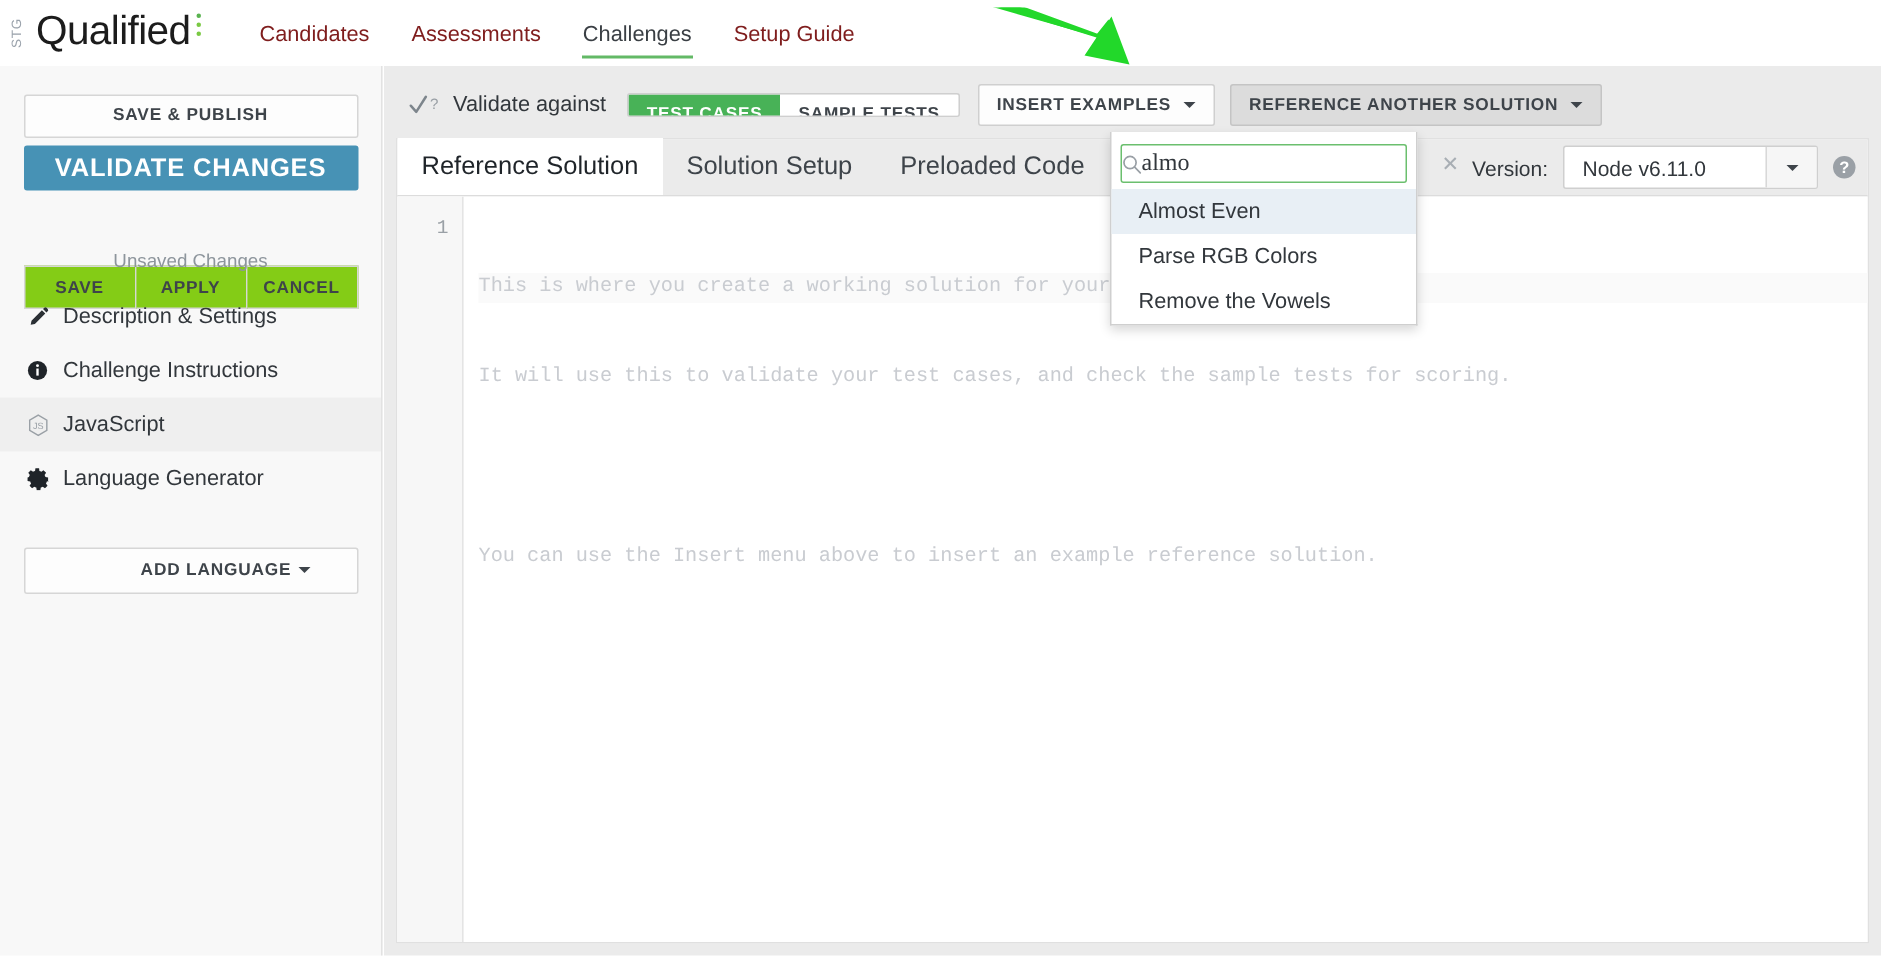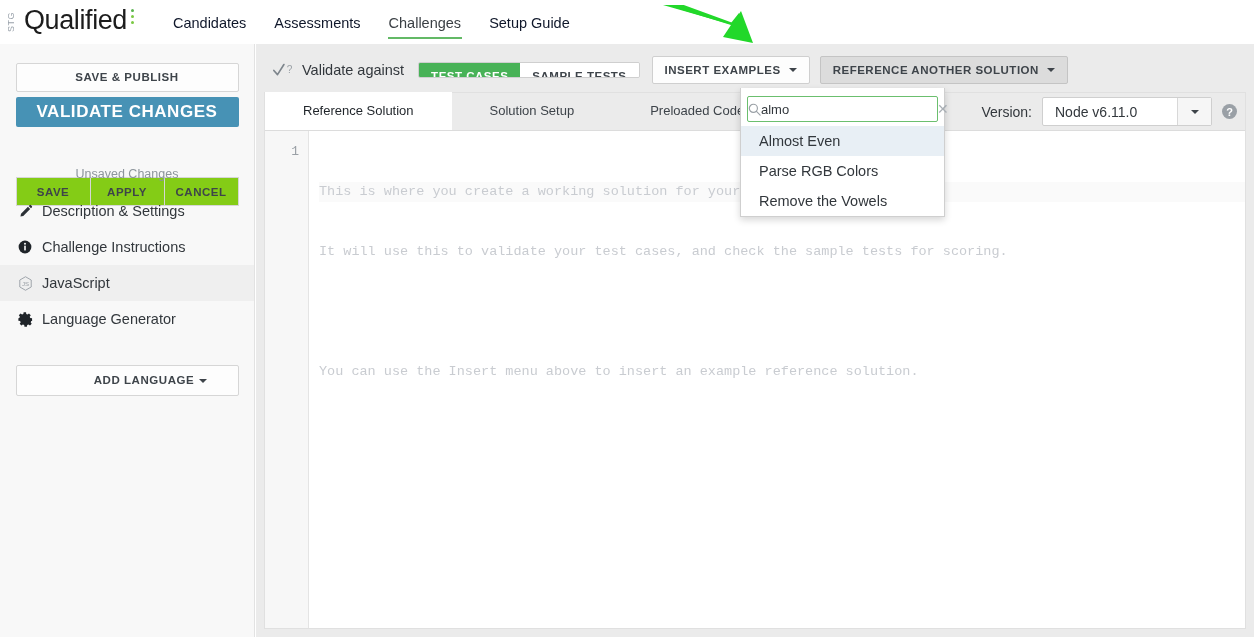--- a/index.html
+++ b/index.html
@@ -29,21 +29,21 @@
     display: flex; align-items: flex-start;
   }
   .brand-dots { display: inline-block; margin-left: 4px; margin-top: 4px; }
   .brand-dots i {
     display: block; width: 3px; height: 3px; border-radius: 50%;
     background: #7ac943; margin-bottom: 3px;
   }
   .brand-dots i:first-child { background: #59b34f; }
   .nav-links { display: flex; align-items: center; margin-left: 38px; gap: 26px; height: 44px; }
   .nav-link {
-    font-size: 14.5px; color: #0f172a; text-decoration: none;
+    font-size: 14.5px; color: #7f1d1d; text-decoration: none;
     padding: 12px 1px 11px 1px; position: relative; cursor: pointer;
     white-space: nowrap;
   }
   .nav-link.active { color: #3a3f44; }
   .nav-link.active:after {
     content: ""; position: absolute; left: 0; right: 0; bottom: 3px;
     height: 2px; background: #63b966;
   }
 
   
@@ -150,22 +150,22 @@
   .dd-search-wrap {
     margin: 4px 6px 4px 6px; height: 26px; position: relative;
     border: 1px solid #6bbf6e; border-radius: 2px; background: #fff;
     display: flex; align-items: center;
   }
   .dd-search-icon {
     width: 22px; display: flex; align-items: center; justify-content: center;
     color: #9aa0a6;
   }
   .dd-search-wrap input {
-    border: 0; outline: 0; flex: 1; font-size: 13px; color: #32373c;
-    font-family: Liberation Sans, sans-serif; background: transparent;
+    border: 0; outline: 0; flex: 1; font-size: 16px; color: #32373c;
+    font-family: Liberation Serif, serif; background: transparent;
   }
   .dd-clear {
     width: 24px; text-align: center; color: #a8aeb4; font-size: 14px;
     cursor: pointer; line-height: 1;
   }
   .dd-item {
     padding: 7px 18px; font-size: 14.5px; color: #32373c; cursor: pointer;
     white-space: nowrap;
   }
   .dd-item.hl { background: #e8eff5; }
@@ -173,21 +173,21 @@
   
   .card {
     position: absolute; left: 8px; right: 8px; top: 48px; bottom: 8px;
     background: #ffffff; border: 1px solid #e0e0e0;
   }
   .tabs {
     height: 38px; background: #ebebeb; display: flex; align-items: flex-end;
     border-bottom: 1px solid #dcdcdc; position: relative;
   }
   .tab {
-    padding: 0 38px; height: 38px; line-height: 38px; font-size: 13px;
+    padding: 0 16px; height: 38px; line-height: 38px; font-size: 17px;
     color: #3e444a; cursor: pointer; white-space: nowrap;
   }
   .tab.active { background: #ffffff; color: #1f2429; }
   .version-box {
     position: absolute; right: 8px; top: 4px; display: flex; align-items: center;
     font-size: 14px; color: #32373c;
   }
   .version-label { margin-right: 10px; }
   .version-select {
     display: flex; align-items: center; height: 29px; width: 170px;

